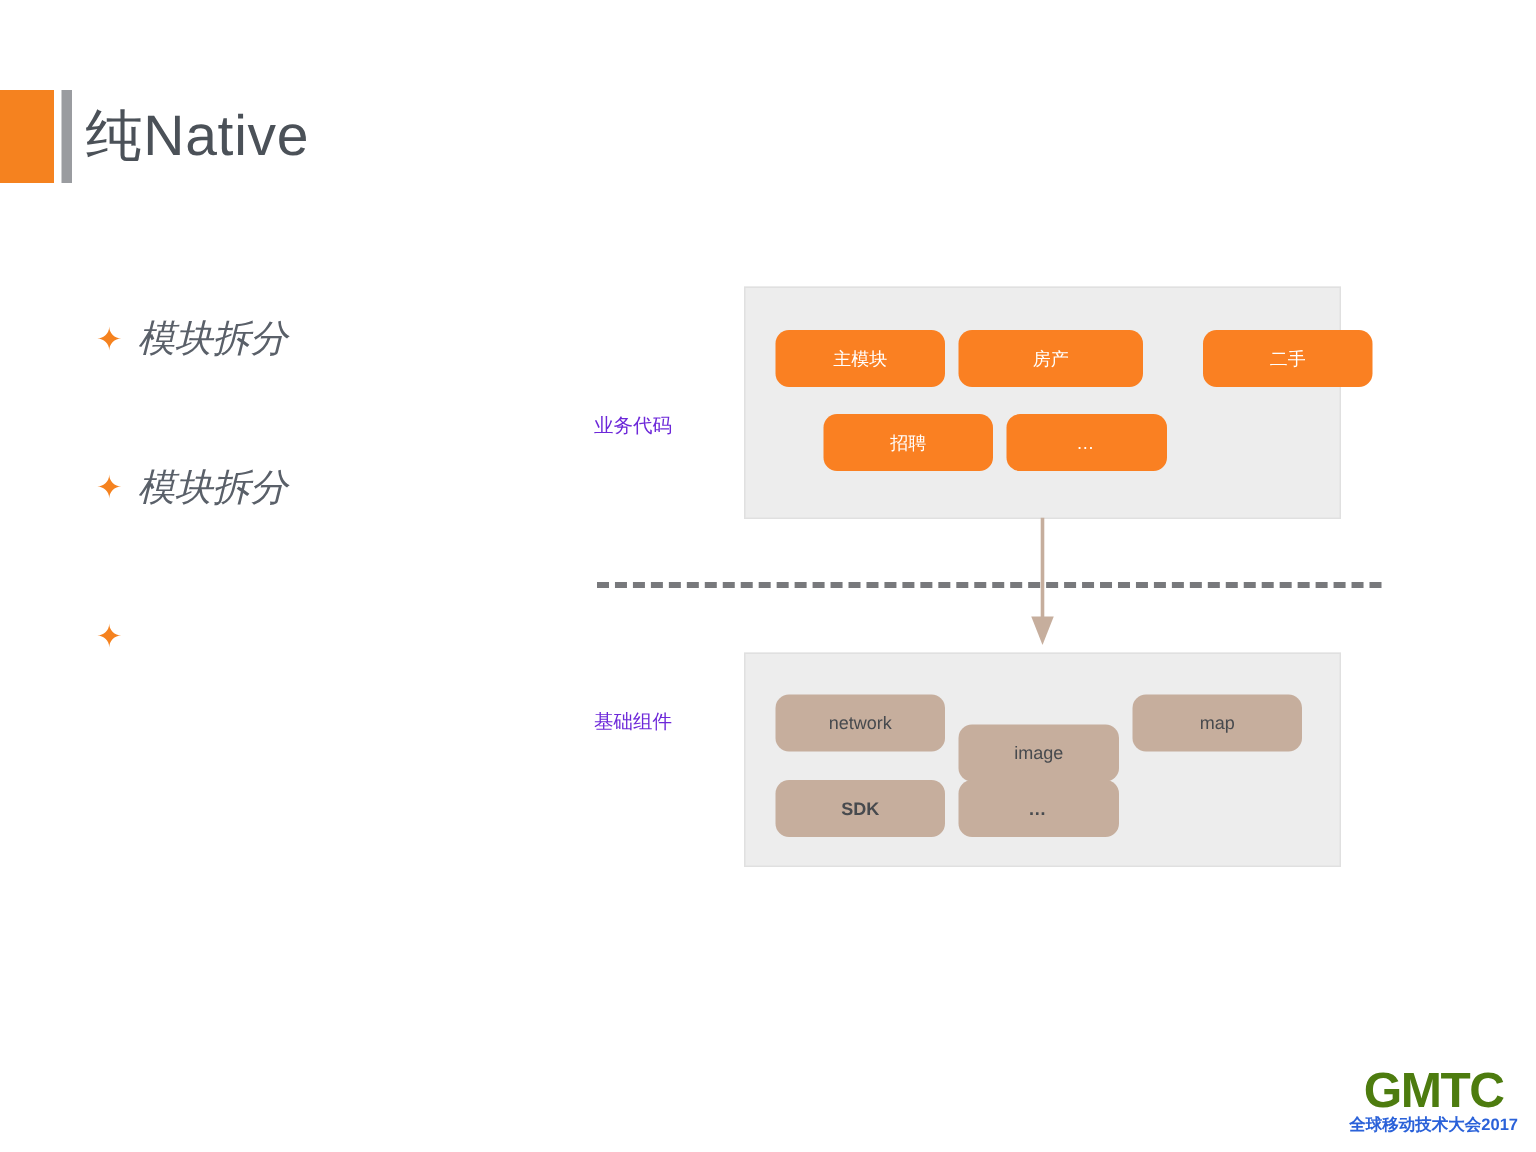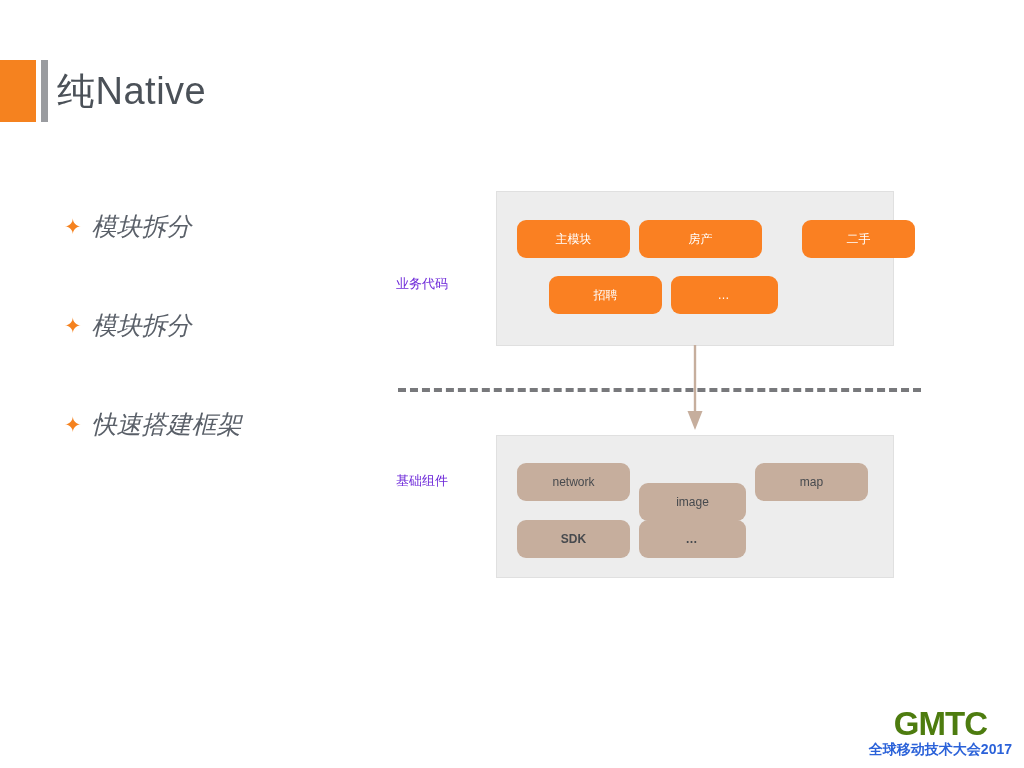--- a/index.html
+++ b/index.html
@@ -159,21 +159,21 @@
     line-height: 1;
   }
   #gmtc-mark {
     font-size: 33px;
     font-weight: bold;
     color: #4d7c0f;
     letter-spacing: -1px;
     line-height: 1;
   }
   #gmtc-sub {
-    font-size: 14px;
+    font-size: 11px;
     font-weight: bold;
     color: #2B62D9;
     letter-spacing: 0px;
     margin-top: 2px;
     line-height: 1;
   }
 </style>
 </head>
 <body>
 
@@ -187,21 +187,20 @@
   <div class="bullet-row">
     <span class="bullet-star">✦</span>
     <span class="bullet-label">模块拆分</span>
   </div>
   <div class="bullet-row">
     <span class="bullet-star">✦</span>
     <span class="bullet-label">模块拆分</span>
   </div>
   <div class="bullet-row">
     <span class="bullet-star">✦</span>
-    <span class="bullet-label">快速搭建框架</span>
   </div>
 </div>
 
 <div id="diagram">
 
   <div class="group-caption" id="caption-business">业务代码</div>
   <div class="group-box" id="box-business"></div>
   <div class="pill-row" id="row-business-1">
     <div class="pill orange" style="width:113px;margin-right:9px;">主模块</div>
     <div class="pill orange" style="width:123px;margin-right:11px;">房产</div>

